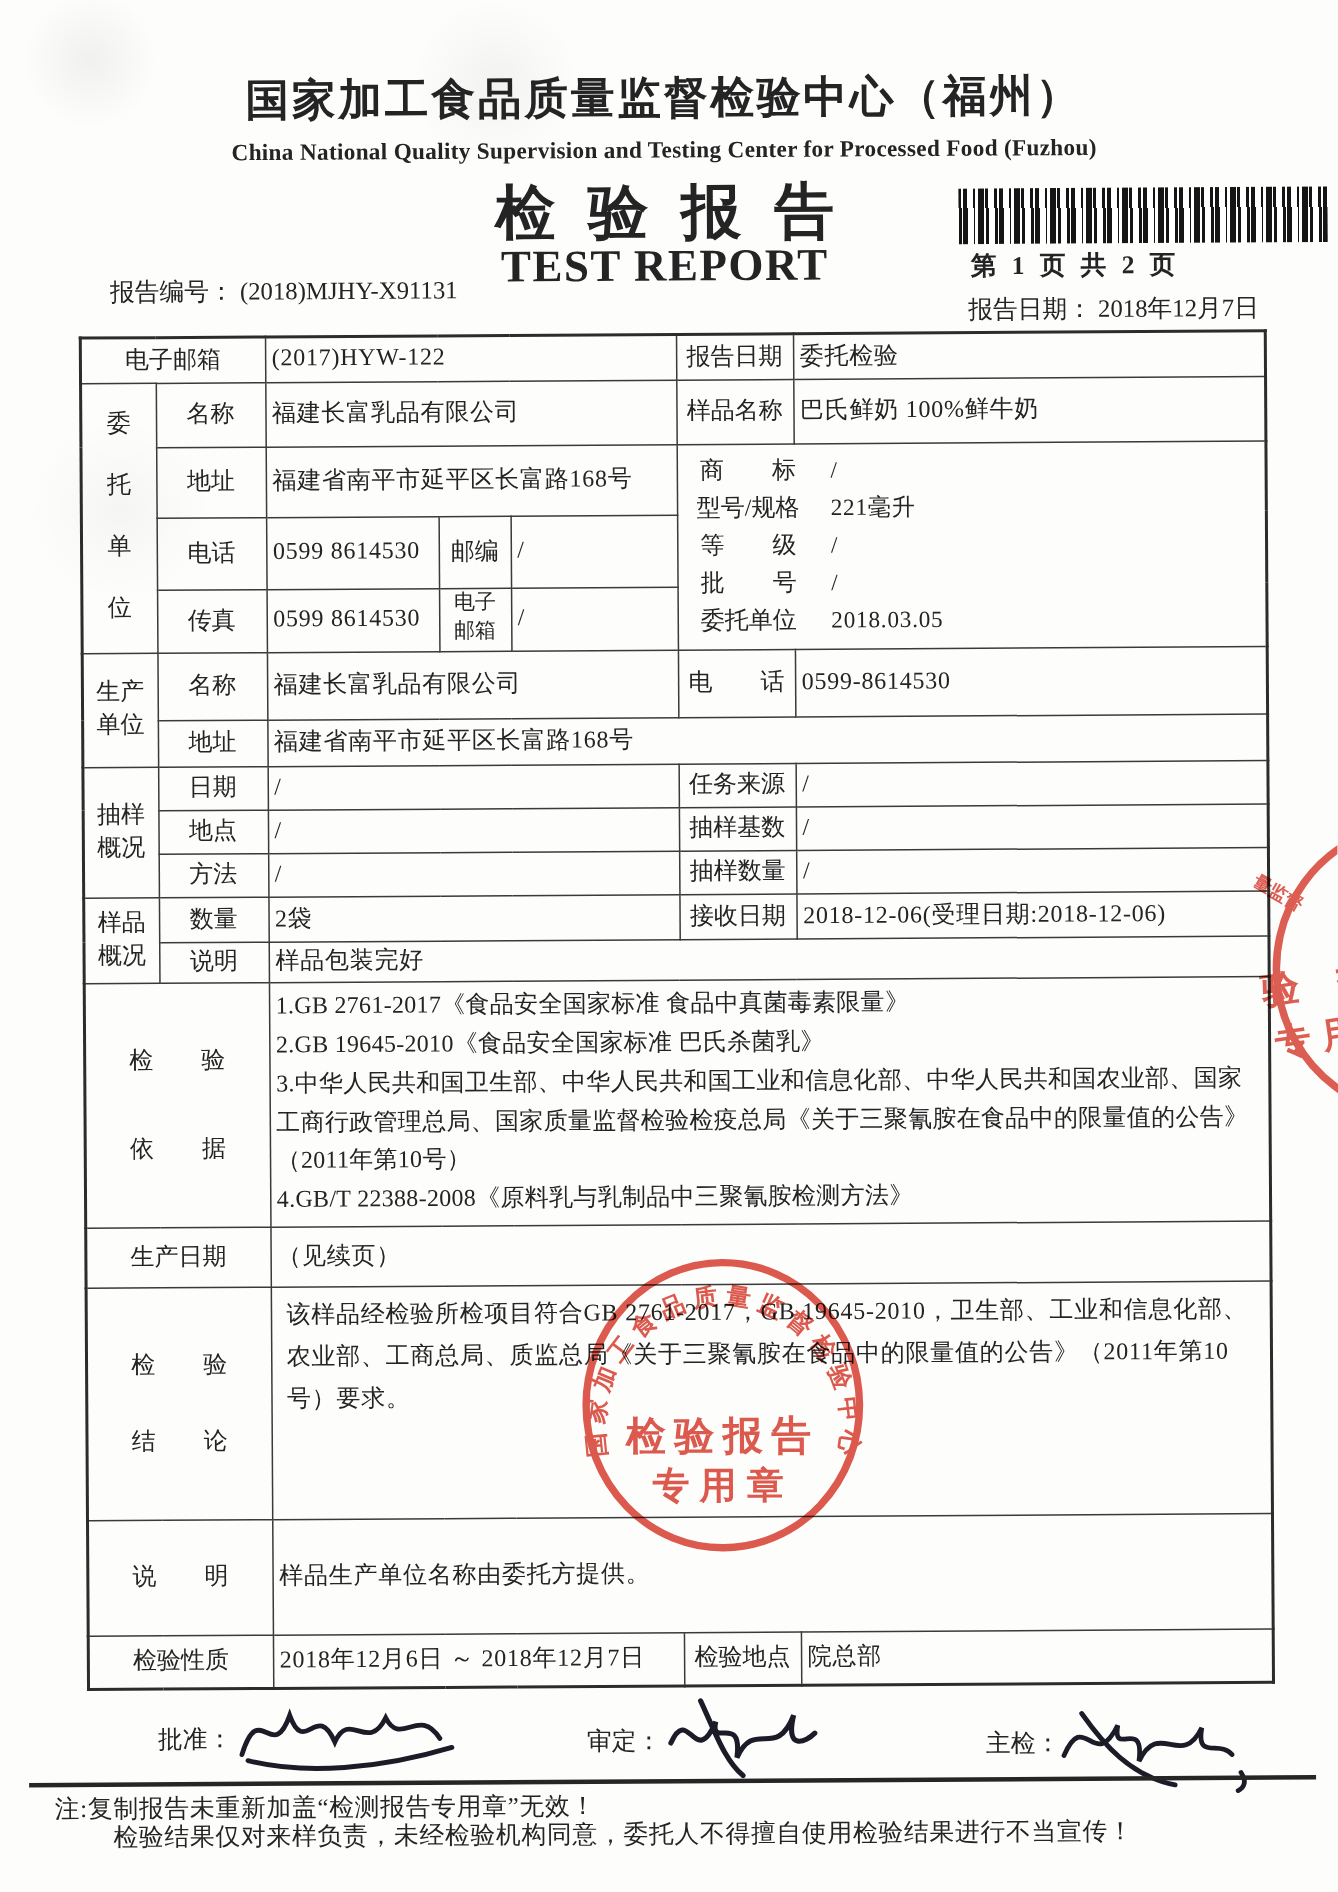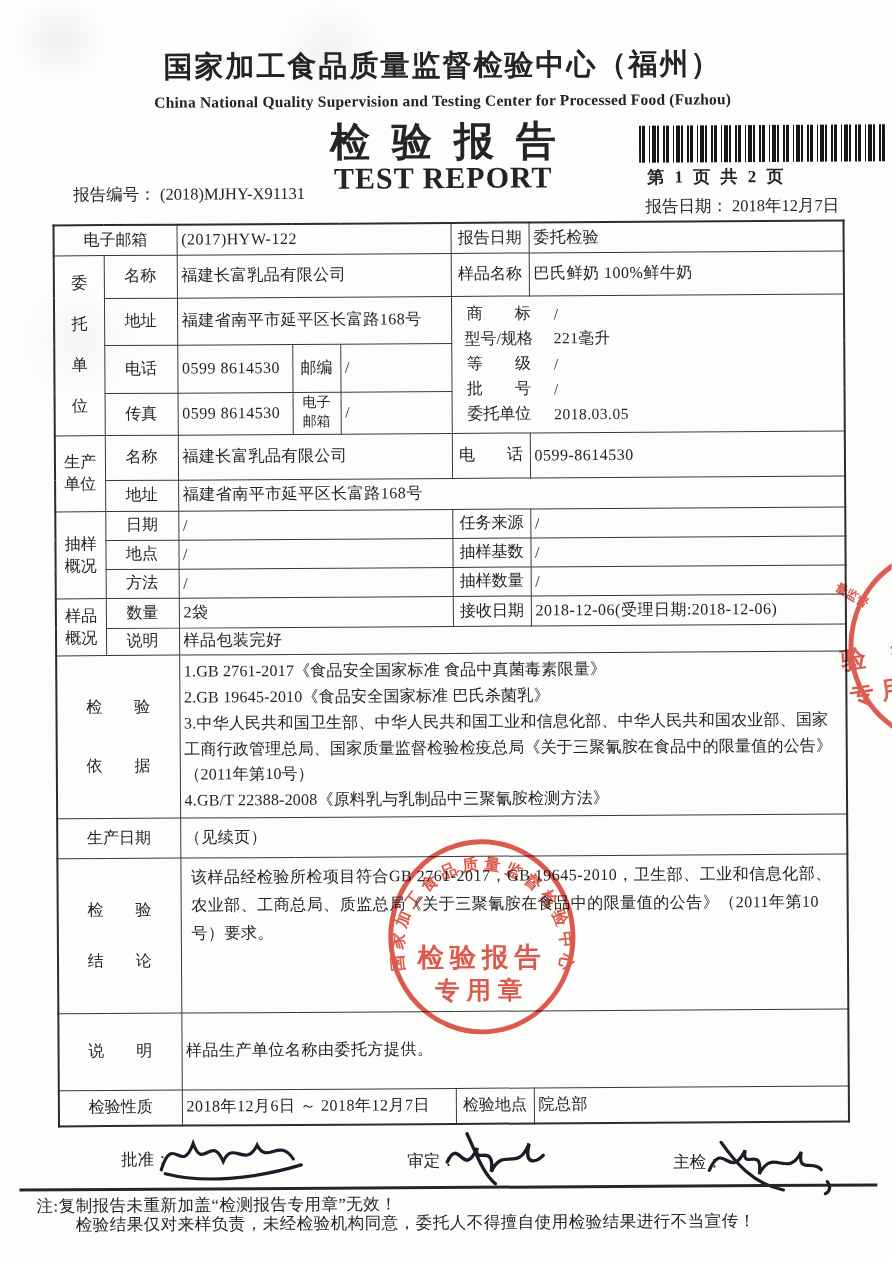--- a/index.html
+++ b/index.html
@@ -41,21 +41,21 @@
   .nval{padding-left:12px;letter-spacing:.5px;font-size:15.5px;}
   td.nowrapcell{padding:0;}
   .basis{font-size:15.2px;line-height:1.62;padding:6px 4px 6px 6px;letter-spacing:.2px;}
   .concl{font-size:16px;line-height:1.75;padding:4px 10px 60px 6px;letter-spacing:.5px;}
   .remark-cell{vertical-align:top;padding-top:14px;}
 
   .stamp{left:382px;top:836px;width:196px;height:202px;mix-blend-mode:multiply;opacity:.9;}
   .edge-stamp{left:836px;top:548px;width:56px;height:205px;overflow:hidden;mix-blend-mode:multiply;opacity:.88;}
   .edge-stamp svg{transform:rotate(-8deg);}
 
-  .sig-label{position:absolute;font-size:16.5px;margin-left:16px;}
+  .sig-label{position:absolute;font-size:16.5px;}
   .foot-line{position:absolute;left:16px;top:1186px;width:858px;height:3px;background:#262626;}
   .note{position:absolute;font-size:16.5px;letter-spacing:.5px;}
 </style>
 </head>
 <body>
 
 <div class="sheet">
 
   <div class="ctr org-cn">国家加工食品质量监督检验中心（福州）</div>
   <div class="ctr org-en">China National Quality Supervision and Testing Center for Processed Food (Fuzhou)</div>

